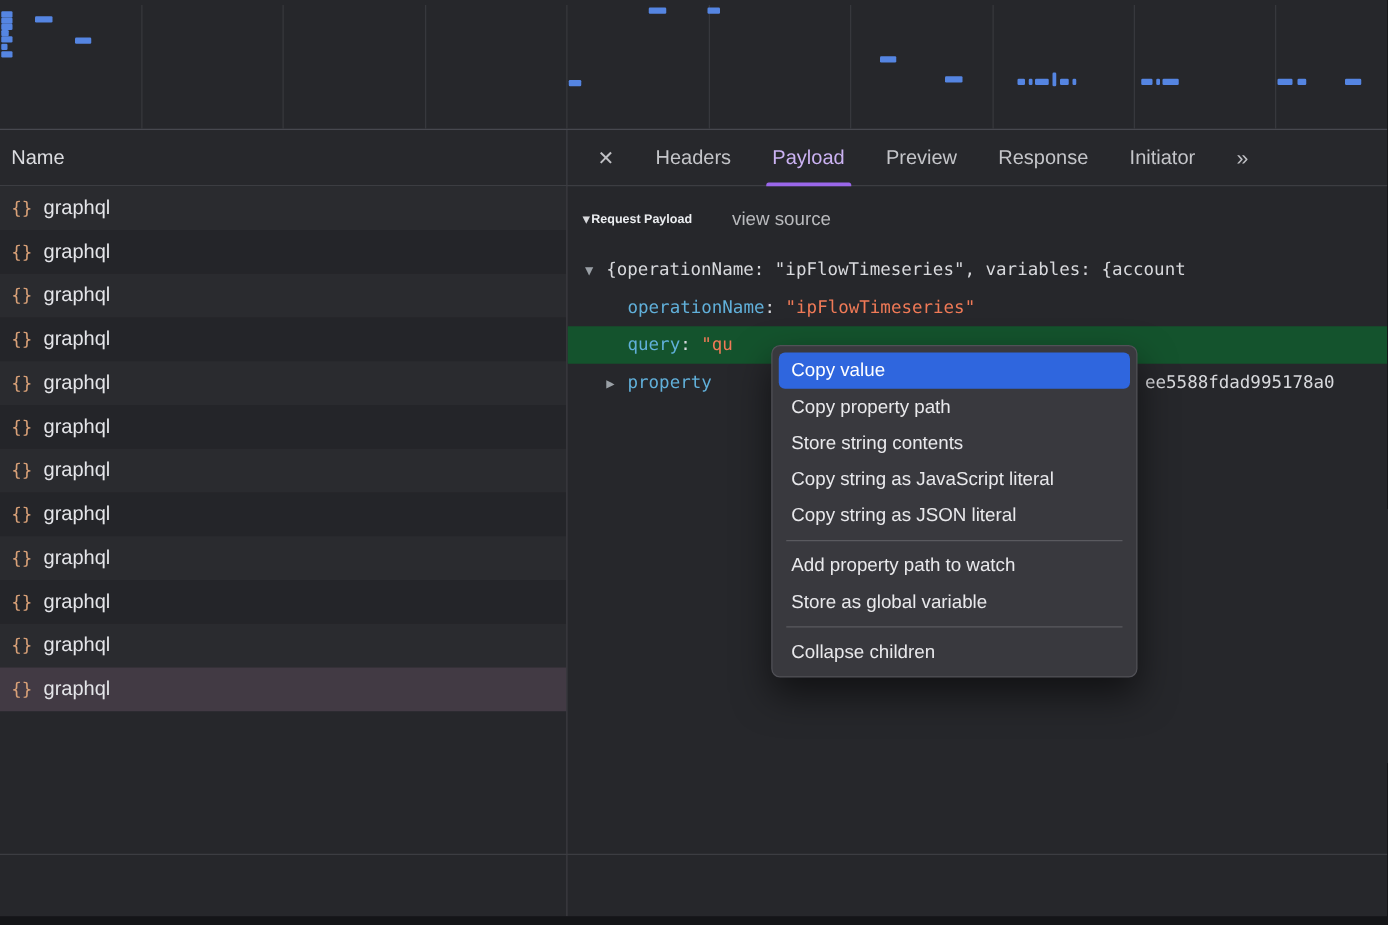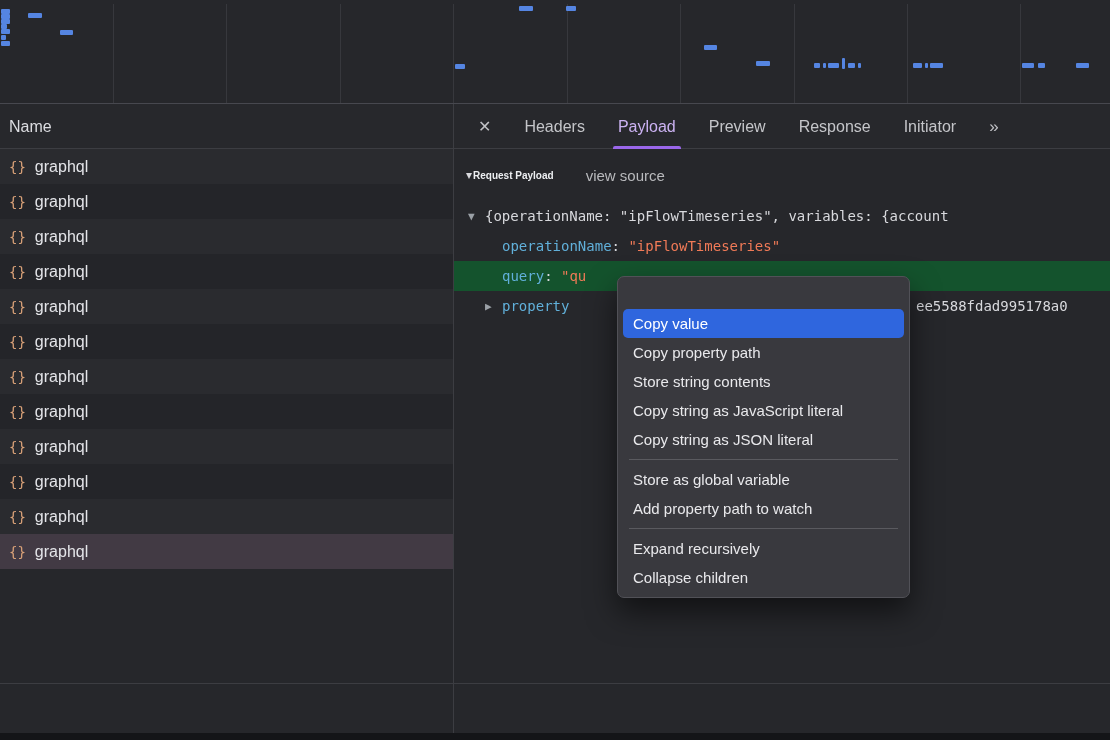--- a/index.html
+++ b/index.html
@@ -61,21 +61,21 @@
             align-items:center; color:#f07a57; }
   .frag-v { position:absolute; left:462px; top:0; height:30px; display:flex;
             align-items:center; color:#d8d9dd; }
 
   
   .context-menu { position:absolute; left:617px; top:276px; width:293px; z-index:10;
                   background:#39393e; border:1px solid #515157; border-radius:7px;
                   padding:5px 0; box-shadow:0 14px 30px rgba(0,0,0,.55); }
   .menu-item { height:29px; line-height:29px; margin:0 5px; padding:0 10px;
                font-size:15px; color:#e9e9ec; border-radius:5px; white-space:nowrap; }
-  .menu-item.hl { background:#2f66de; color:#ffffff;margin-top:27px; }
+  .menu-item.hl { background:#2f66de; color:#ffffff; }
   .menu-sep { height:1px; background:#5a5a5f; margin:5px 11px; }
 
   
   .bottom-divider { position:absolute; left:0; top:683px; width:100%; height:1px; background:#3c3d42; }
   .bottom-strip { position:absolute; left:0; top:733px; width:100%; height:7px; background:#141518; }
 </style>
 </head>
 <body>
 
 <div class="screen">
@@ -207,22 +207,21 @@
     </div>
   </div>
 
   <div class="context-menu" id="context-menu">
       <div class="menu-item hl">Copy value</div>
       <div class="menu-item">Copy property path</div>
       <div class="menu-item">Store string contents</div>
       <div class="menu-item">Copy string as JavaScript literal</div>
       <div class="menu-item">Copy string as JSON literal</div>
       <div class="menu-sep"></div>
+      <div class="menu-item">Add property path to watch</div>
       <div class="menu-item">Store as global variable</div>
-      <div class="menu-item">Add property path to watch</div>
       <div class="menu-sep"></div>
-      <div class="menu-item">Expand recursively</div>
       <div class="menu-item">Collapse children</div>
     </div>
 
   <div class="bottom-divider"></div>
   <div class="bottom-strip"></div>
 </div>
 
 </body></html>

